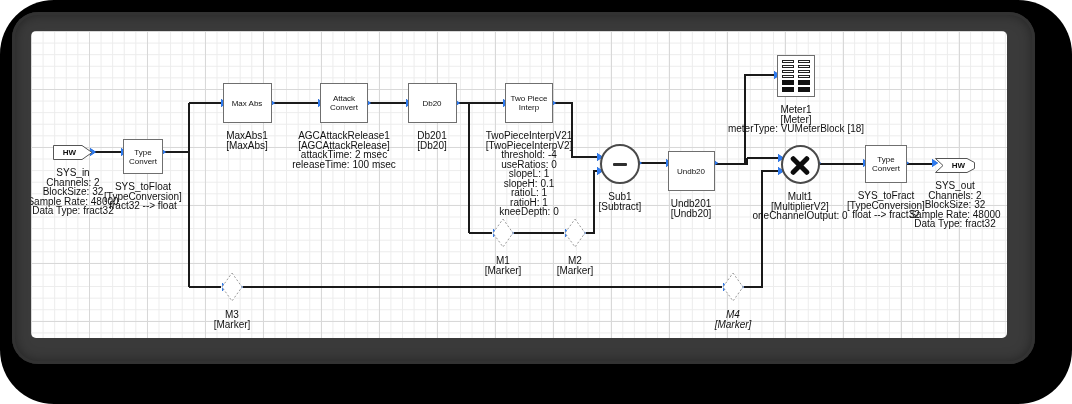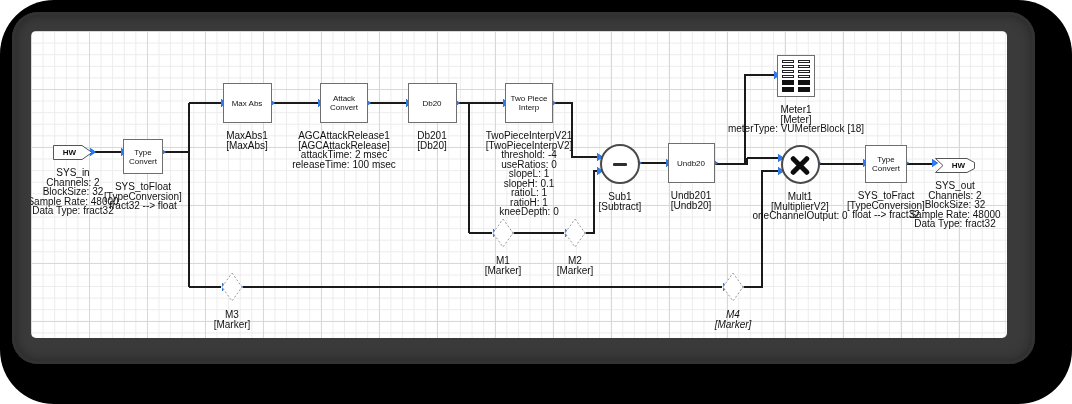--- a/index.html
+++ b/index.html
@@ -160,21 +160,21 @@
         </div>
 
         <div class="blk" style="left:519px;top:113px;">
           <div class="circle" style="width:40px;height:40px;">
             <div class="minus-bar"></div>
             </div>
           <div class="cap">Sub1<br>[Subtract]</div>
         </div>
 
         <div class="blk" style="left:590px;top:112px;">
-          <div class="box" style="width:47px;height:40px;">
+          <div class="box" style="width:47px;height:40px;margin-top:8px;">
             <span class="blabel">Undb20</span>
             </div>
           <div class="cap">Undb201<br>[Undb20]</div>
         </div>
 
         <div class="blk" style="left:699px;top:114px;">
           <div class="circle" style="width:39px;height:39px;">
             <div class="x-wrap">
               <div class="x-bar a"></div>
                 <div class="x-bar b"></div>

